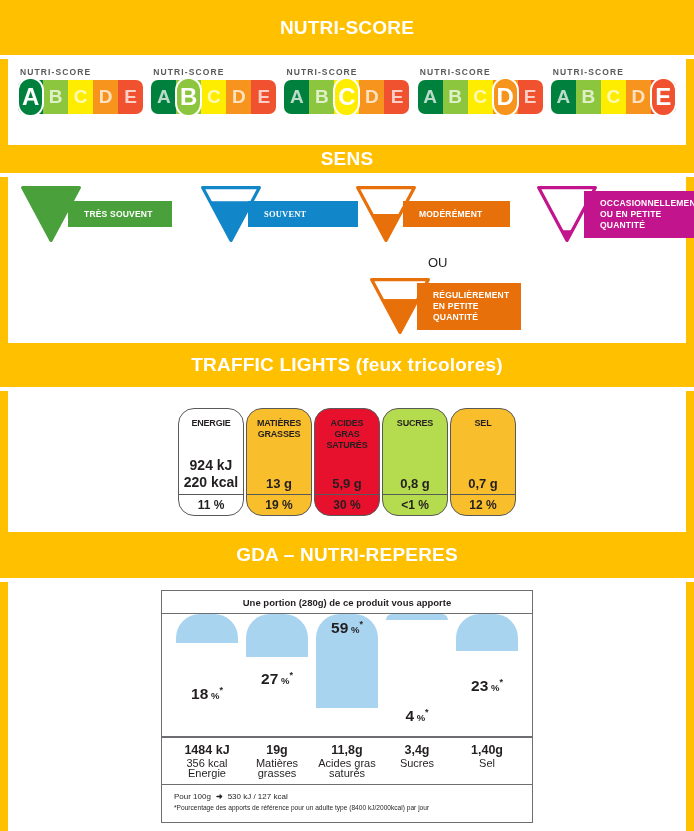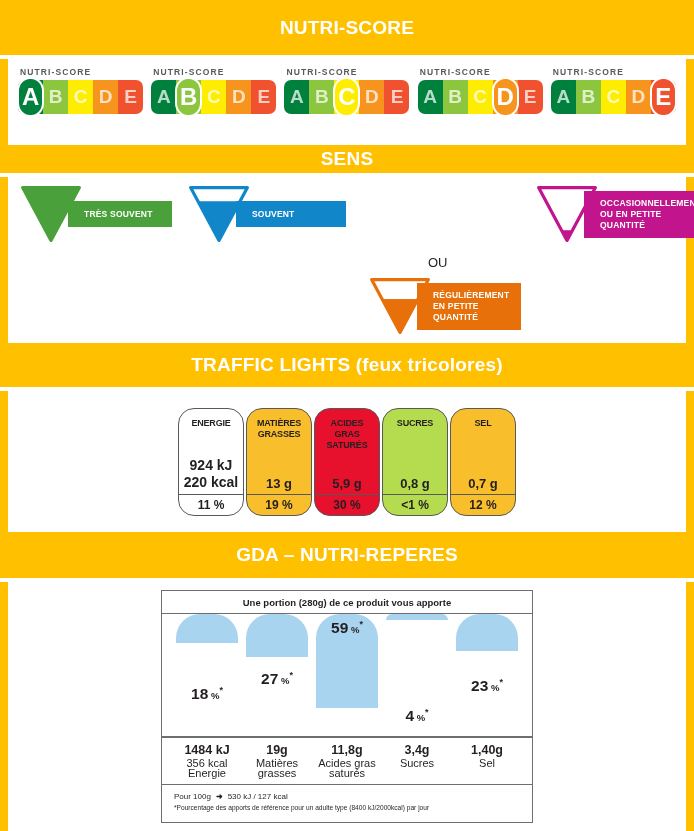--- a/index.html
+++ b/index.html
@@ -222,35 +222,53 @@
               <rect x="0" y="0" width="62" height="58" fill="#4AA03A" clip-path="url(#clip_tressouvent)"></rect>
               <polygon points="2.6,2.6 59.4,2.6 31,55.4" fill="none" stroke="#4AA03A" stroke-width="3.2" stroke-linejoin="round"></polygon>
             </svg>
           </div>
           <div class="sens-label" style="background: rgb(74, 160, 58); width: 104px;">
             <div>
               <div>TRÈS SOUVENT</div>
             </div>
           </div>
         </div>
-        <div class="sens-item" style="left: 180px; top: 8px;">
+        <div class="sens-item" style="left: 192px; top: 8px; font-family: Liberation Serif, serif;">
           <div class="tri-wrap">
             <svg class="tri-svg" width="62" height="58" viewBox="0 0 62 58">
               <defs>
                 <clipPath id="clip_souvent">
                   <polygon points="2.6,2.6 59.4,2.6 31,55.4"></polygon>
                 </clipPath>
               </defs>
               <rect x="0" y="16.240000000000002" width="62" height="41.76" fill="#1187C9" clip-path="url(#clip_souvent)"></rect>
               <polygon points="2.6,2.6 59.4,2.6 31,55.4" fill="none" stroke="#1187C9" stroke-width="3.2" stroke-linejoin="round"></polygon>
             </svg>
           </div>
           <div class="sens-label" style="background: rgb(17, 135, 201); width: 110px;">
             <div>
               <div>SOUVENT</div>
+            </div>
+          </div>
+        </div>
+        <div class="sens-item" style="left: 347px; top: 8px;">
+          <div class="tri-wrap">
+            <svg class="tri-svg" width="62" height="58" viewBox="0 0 62 58">
+              <defs>
+                <clipPath id="clip_moderement">
+                  <polygon points="2.6,2.6 59.4,2.6 31,55.4"></polygon>
+                </clipPath>
+              </defs>
+              <rect x="0" y="29" width="62" height="29" fill="#E8700A" clip-path="url(#clip_moderement)"></rect>
+              <polygon points="2.6,2.6 59.4,2.6 31,55.4" fill="none" stroke="#E8700A" stroke-width="3.2" stroke-linejoin="round"></polygon>
+            </svg>
+          </div>
+          <div class="sens-label" style="background: rgb(232, 112, 10); width: 107px;">
+            <div>
+              <div>MODÉRÉMENT</div>
             </div>
           </div>
         </div>
         <div class="sens-item" style="left: 528px; top: 8px;">
           <div class="tri-wrap">
             <svg class="tri-svg" width="62" height="58" viewBox="0 0 62 58">
               <defs>
                 <clipPath id="clip_occasionnellement">
                   <polygon points="2.6,2.6 59.4,2.6 31,55.4"></polygon>
                 </clipPath>

